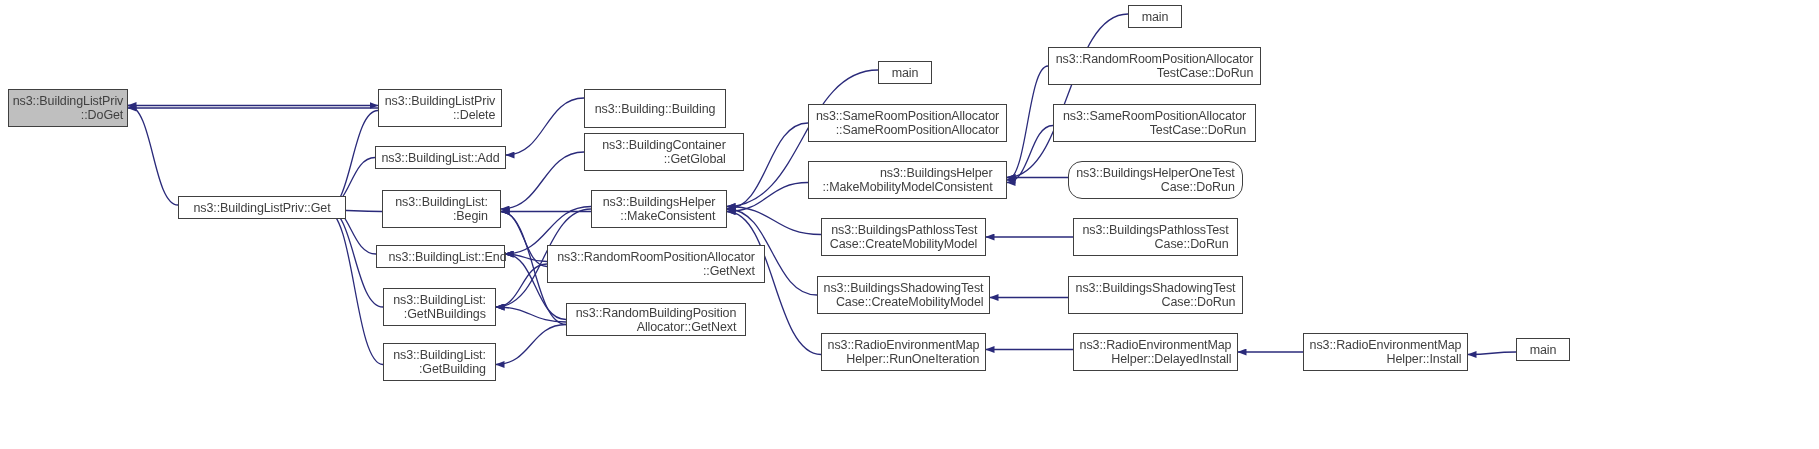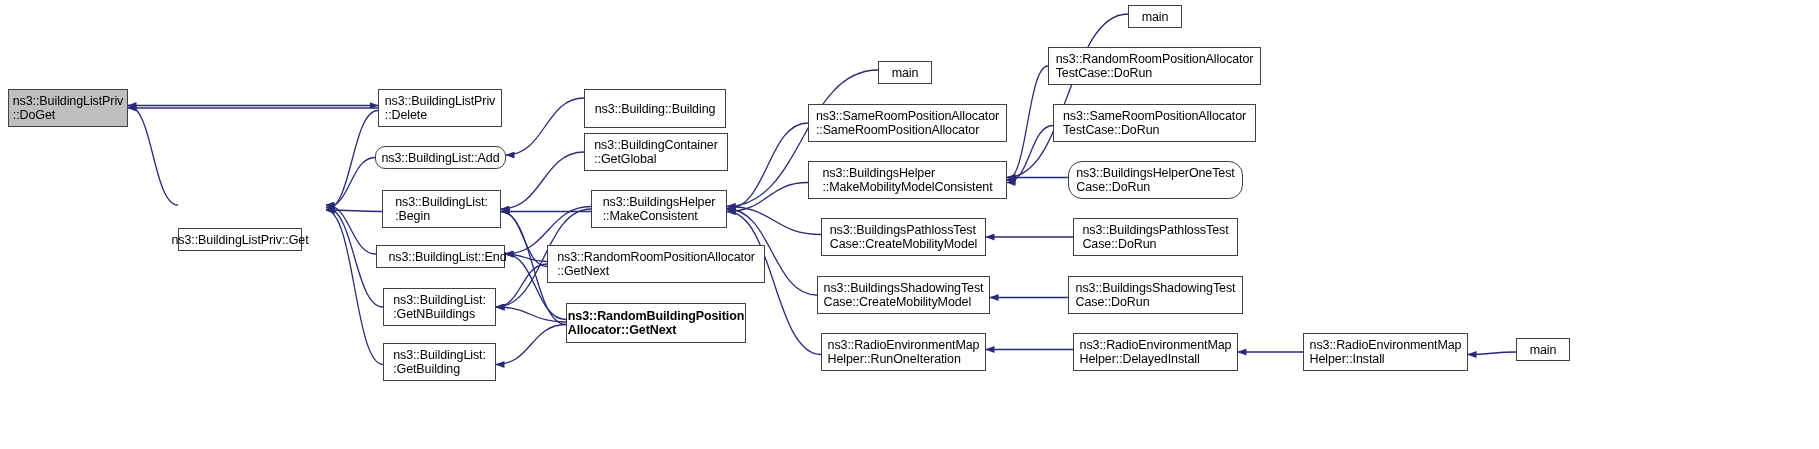--- a/index.html
+++ b/index.html
@@ -9,27 +9,27 @@
     background:#ffffff;
     font-family:"Liberation Sans", sans-serif;
     overflow:hidden;
   }
   svg.edges{position:absolute;left:0;top:0;width:1819px;height:449px;pointer-events:none;}
   .node{
     position:absolute;
     box-sizing:border-box;
     border:1px solid #404040;
     background:#ffffff;
-    color:#000000;
+    color:#404040;
     font-size:12.5px;
     line-height:14px;
     display:flex;
     align-items:center;
     justify-content:center;
-    text-align:left;
+    text-align:right;
     white-space:pre-line;
     letter-spacing:-0.1px;
   }
   .node.root{
     background:#bfbfbf;
     border:1px solid #404040;
   }
 </style>
 </head>
 <body>
@@ -78,37 +78,37 @@
         <path d="M1073,349.5 C1029.5,349.5 1029.5,349.5 986,349.5" fill="none" stroke="#2a2a7a" stroke-width="1.3" marker-end="url(#arrow)"></path>
         <path d="M1303,352 C1270.5,352 1270.5,352 1238,352" fill="none" stroke="#2a2a7a" stroke-width="1.3" marker-end="url(#arrow)"></path>
         <path d="M1516,352 C1492,352 1492,354.5 1468,354.5" fill="none" stroke="#2a2a7a" stroke-width="1.3" marker-end="url(#arrow)"></path>
       </g>
   </svg>
   <div id="node-layer">
       <div class="node root" style="left: 8px; top: 89px; width: 120px; height: 38px;">ns3::BuildingListPriv
 ::DoGet</div>
       <div class="node" style="left: 378px; top: 89px; width: 124px; height: 38px;">ns3::BuildingListPriv
 ::Delete</div>
-      <div class="node" style="left: 375px; top: 146px; width: 131px; height: 23px; border-radius: 10px;">ns3::BuildingList::Add</div>
-      <div class="node" style="left: 178px; top: 196px; width: 124px; height: 23px; margin-top: 32px;">ns3::BuildingListPriv::Get</div>
+      <div class="node" style="left: 375px; top: 146px; width: 131px; height: 23px;">ns3::BuildingList::Add</div>
+      <div class="node" style="left: 178px; top: 196px; width: 168px; height: 23px;">ns3::BuildingListPriv::Get</div>
       <div class="node" style="left: 382px; top: 190px; width: 119px; height: 38px;">ns3::BuildingList:
 :Begin</div>
       <div class="node" style="left: 376px; top: 245px; width: 129px; height: 23px; padding-left: 14px;">ns3::BuildingList::End</div>
       <div class="node" style="left: 383px; top: 288px; width: 113px; height: 38px;">ns3::BuildingList:
 :GetNBuildings</div>
       <div class="node" style="left: 383px; top: 343px; width: 113px; height: 38px;">ns3::BuildingList:
 :GetBuilding</div>
       <div class="node" style="left: 584px; top: 89px; width: 142px; height: 39px;">ns3::Building::Building</div>
-      <div class="node" style="left: 584px; top: 133px; width: 144px; height: 38px;">ns3::BuildingContainer
+      <div class="node" style="left: 584px; top: 133px; width: 160px; height: 38px;">ns3::BuildingContainer
 ::GetGlobal</div>
       <div class="node" style="left: 591px; top: 190px; width: 136px; height: 38px;">ns3::BuildingsHelper
 ::MakeConsistent</div>
       <div class="node" style="left: 547px; top: 245px; width: 218px; height: 38px;">ns3::RandomRoomPositionAllocator
 ::GetNext</div>
-      <div class="node" style="left: 566px; top: 303px; width: 180px; height: 40px; font-weight: bold;">ns3::RandomBuildingPosition
+      <div class="node" style="left: 566px; top: 303px; width: 180px; height: 33px;">ns3::RandomBuildingPosition
 Allocator::GetNext</div>
       <div class="node" style="left: 878px; top: 61px; width: 54px; height: 23px;">main</div>
       <div class="node" style="left: 808px; top: 104px; width: 199px; height: 38px;">ns3::SameRoomPositionAllocator
 ::SameRoomPositionAllocator</div>
       <div class="node" style="left: 808px; top: 161px; width: 199px; height: 38px;">ns3::BuildingsHelper
 ::MakeMobilityModelConsistent</div>
       <div class="node" style="left: 821px; top: 218px; width: 165px; height: 38px;">ns3::BuildingsPathlossTest
 Case::CreateMobilityModel</div>
       <div class="node" style="left: 817px; top: 276px; width: 173px; height: 38px;">ns3::BuildingsShadowingTest
 Case::CreateMobilityModel</div>

